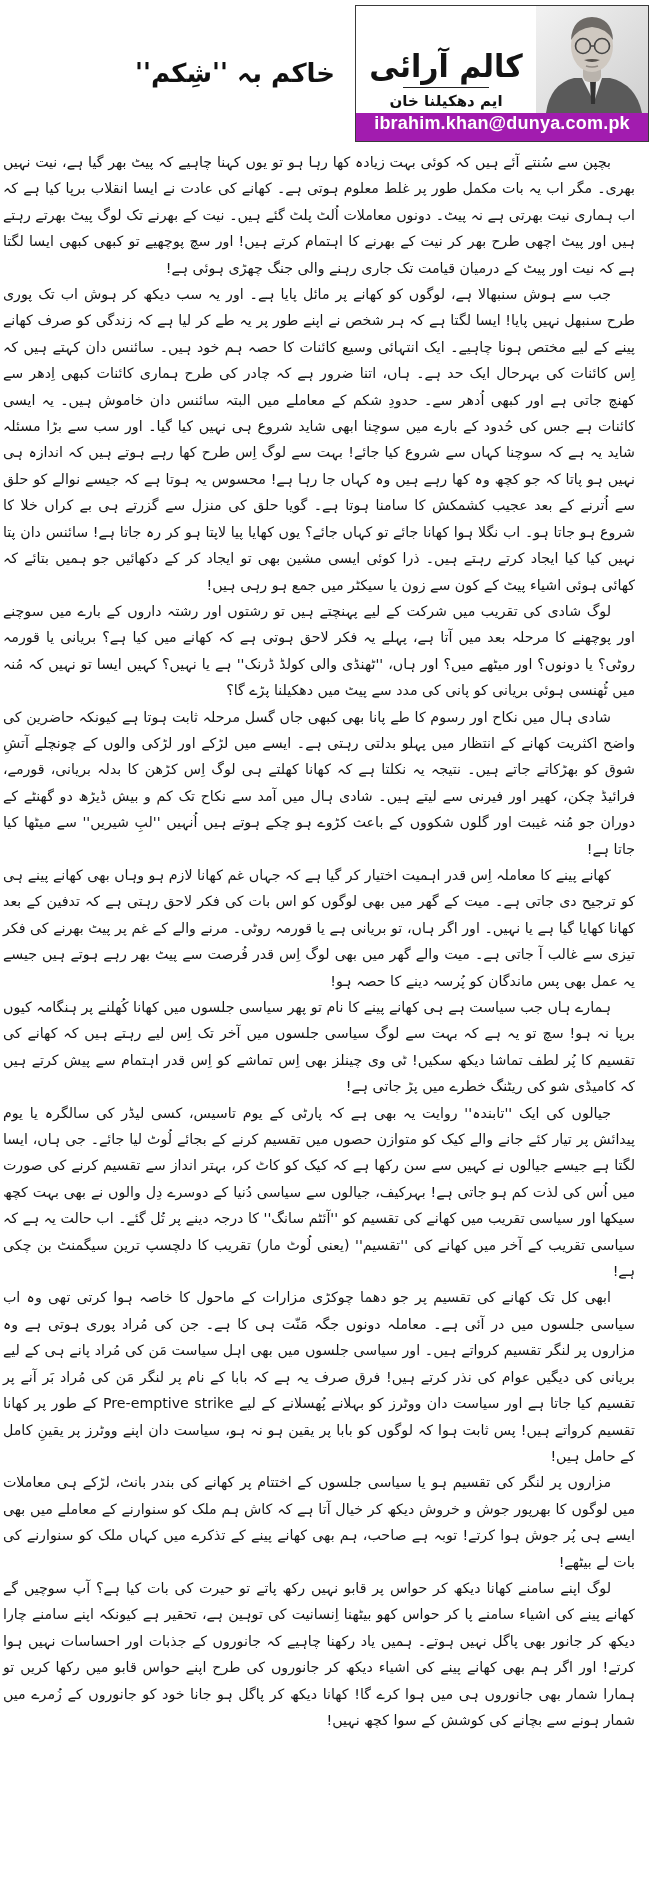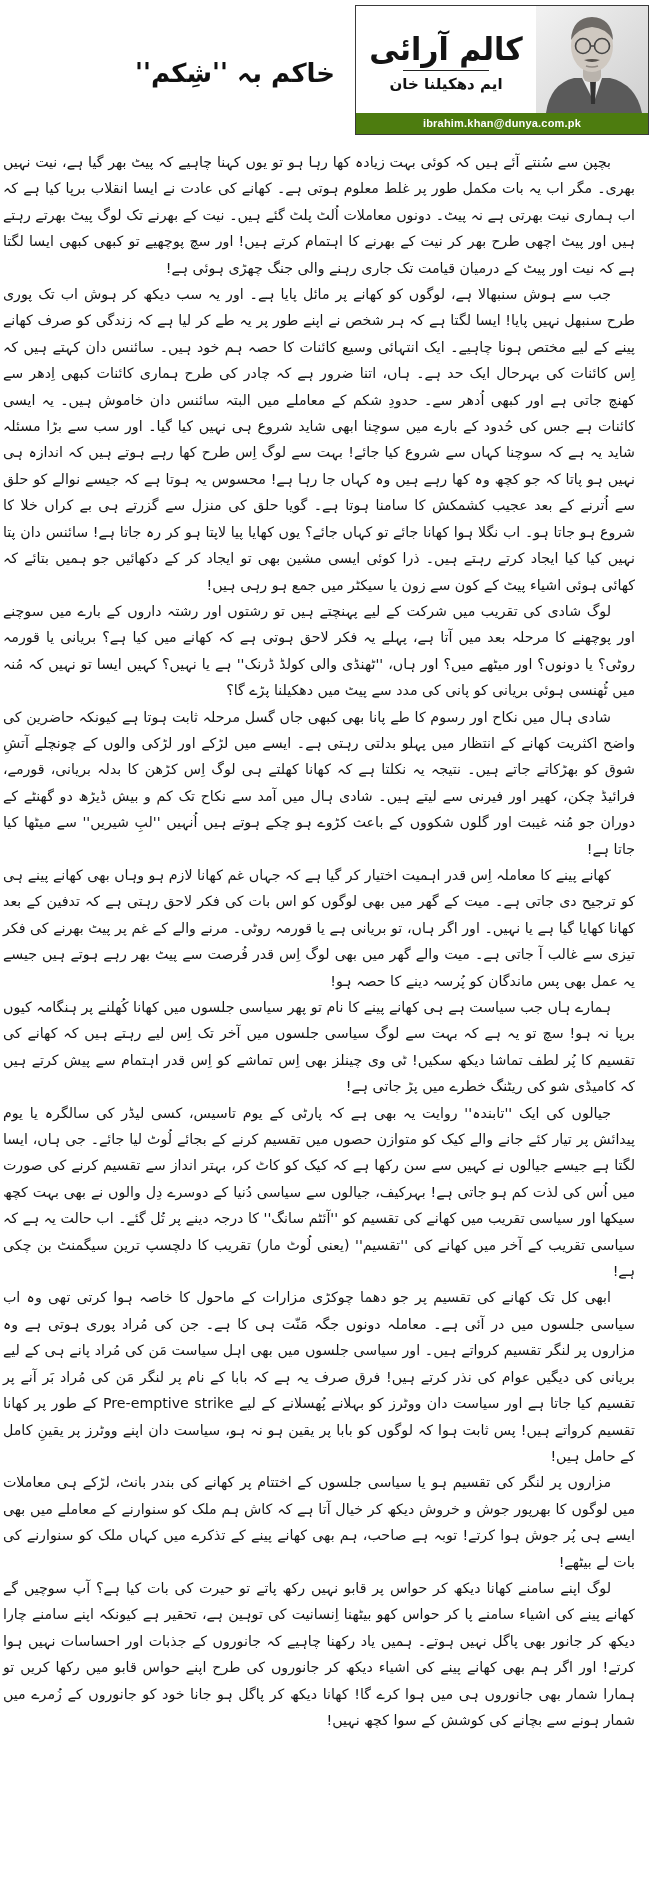--- a/index.html
+++ b/index.html
@@ -26,21 +26,21 @@
     display:flex;
     flex-direction:row;
     height:107px;
   }
   .masthead-left{
     flex:1;
     display:flex;
     flex-direction:column;
     align-items:center;
     justify-content:flex-end;
-    padding-bottom:19px;
+    padding-bottom:2px;
   }
   .column-title{
     font-size:30px;
     font-weight:bold;
     direction:rtl;
     line-height:1.1;
     transform:scaleY(1.05);
     white-space:nowrap;
   }
   .masthead-divider{
@@ -57,26 +57,26 @@
     padding-bottom:1px;
   }
   .author-photo{
     width:112px;
     height:107px;
     overflow:hidden;
     flex:0 0 auto;
   }
   .author-photo svg{display:block;}
   .email-bar{
-    height:21px;
-    background:#4d7c0f;
+    height:28px;
+    background:#a21caf;
     color:#fff;
     font-family:"Liberation Sans", sans-serif;
     font-weight:bold;
-    font-size:11px;
+    font-size:18px;
     text-align:center;
     line-height:21px;
     letter-spacing:.2px;
   }
 
   
   .article-title{
     position:absolute;
     top:58px;
     left:105px;

